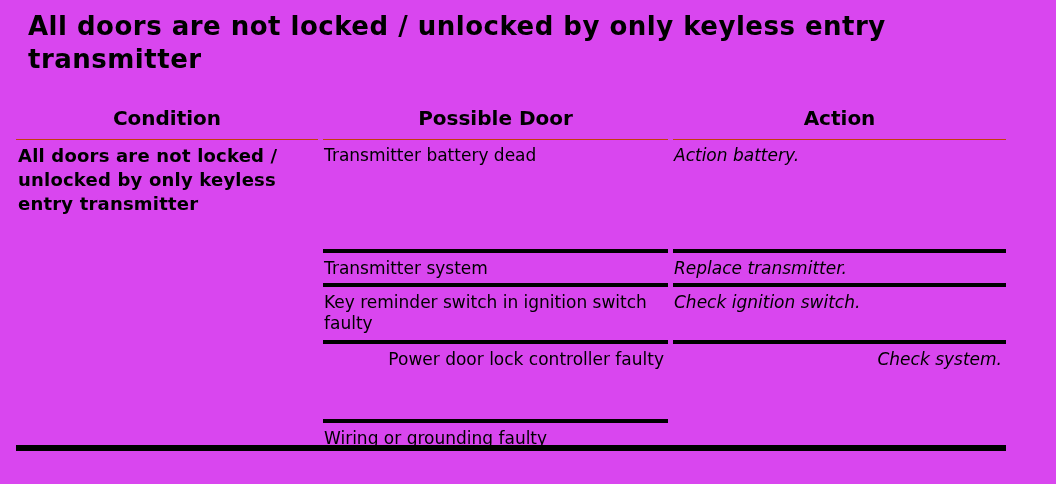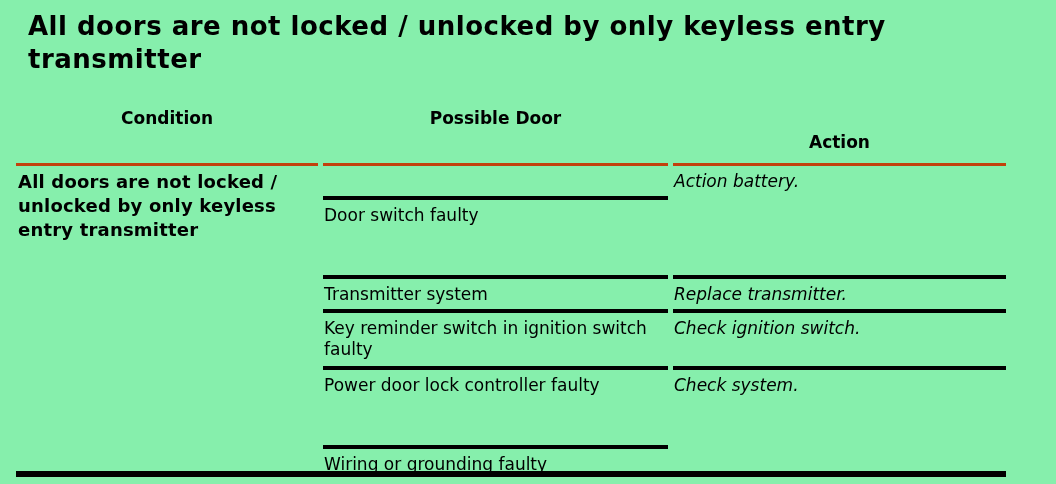--- a/index.html
+++ b/index.html
@@ -9,63 +9,63 @@
     width: 1056px;
     height: 484px;
     overflow: hidden;
     font-family: "DejaVu Sans", "Liberation Sans", sans-serif;
     color: #000000;
   }
   .page {
     position: relative;
     width: 1056px;
     height: 484px;
-    background: #86efac;
+    background: #d946ef;
   }
   .title {
     margin: 0;
     padding: 10px 0 0 28px;
     width: 985px;
     font-size: 26px;
     line-height: 33px;
     font-weight: bold;
     letter-spacing: 0.5px;
   }
   .tbl {
     display: grid;
     grid-template-columns: 302px 345px 333px;
     column-gap: 5px;
     grid-template-rows: auto 30px 79px 34px 57px 79px 26px;
     margin: 28px 0 0 16px;
     width: 990px;
   }
   .th {
-    font-size: 17px;
+    font-size: 20px;
     line-height: 20px;
     font-weight: bold;
     text-align: center;
     padding: 4px 0 11px 0;
-    border-bottom: 3px solid #c2410c;
+    border-bottom: 1px solid #c2410c;
     box-sizing: border-box;
   }
   .cell {
     font-size: 17px;
     line-height: 21px;
     padding: 5px 4px 0 1px;
     box-sizing: border-box;
     overflow: visible;
   }
   .cell.sep { border-top: 4px solid #000000; }
   .cause  { grid-column: 2; }
   .action { grid-column: 3; font-style: italic; }
   .r1 { grid-row: 2; }
   .r2 { grid-row: 3; }
   .r3 { grid-row: 4; }
   .r4 { grid-row: 5; }
-  .r5 { grid-row: 6; }
+  .r5 { grid-row: 6; text-align: right; }
   .r6 { grid-row: 7; text-decoration: underline; }
   .condition-cell {
     grid-column: 1;
     grid-row: 2 / 8;
     font-size: 18px;
     line-height: 24px;
     font-weight: bold;
     padding: 4px 2px 0 2px;
     box-sizing: border-box;
     letter-spacing: 0.2px;
@@ -81,27 +81,27 @@
 <body>
 
 <div class="page">
 
   <h1 class="title">All doors are not locked / unlocked by only keyless entry transmitter</h1>
 
   <div class="tbl">
 
     <div class="th" style="grid-column:1;grid-row:1;">Condition</div>
     <div class="th" style="grid-column:2;grid-row:1;">Possible Door</div>
-    <div class="th" style="grid-column:3;grid-row:1;margin-top:24px;">Action</div>
+    <div class="th" style="grid-column:3;grid-row:1;">Action</div>
 
     <div class="condition-cell">All doors are not locked / unlocked by only keyless entry transmitter</div>
 
+    <div class="cell cause r1">Transmitter battery dead</div>
     <div class="cell action r1">Action battery.</div>
 
-    <div class="cell cause sep r2">Door switch faulty</div>
 
     <div class="cell cause sep r3">Transmitter system</div>
     <div class="cell action sep r3">Replace transmitter.</div>
 
     <div class="cell cause sep r4">Key reminder switch in ignition switch faulty</div>
     <div class="cell action sep r4">Check ignition switch.</div>
 
     <div class="cell cause sep r5">Power door lock controller faulty</div>
     <div class="cell action sep r5">Check system.</div>
 

